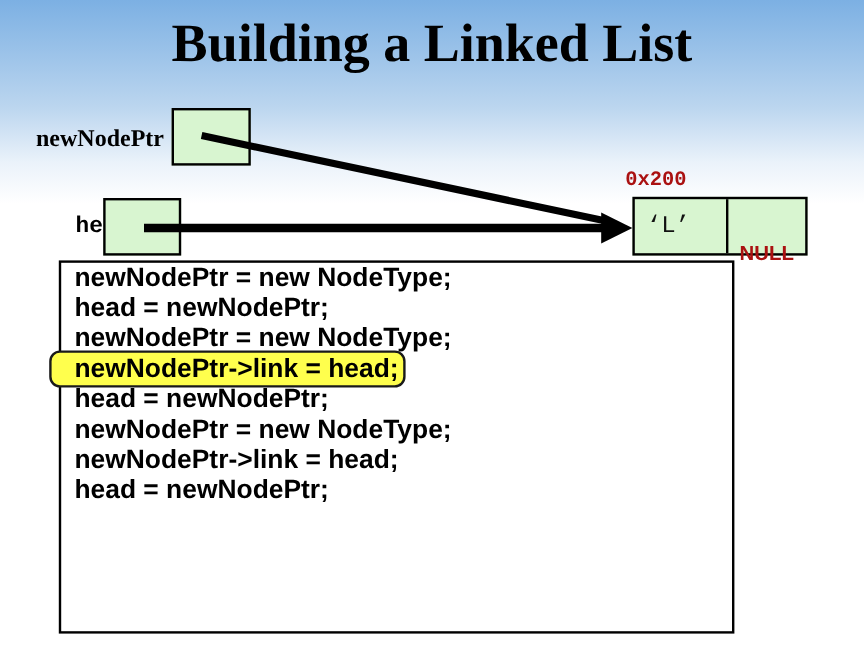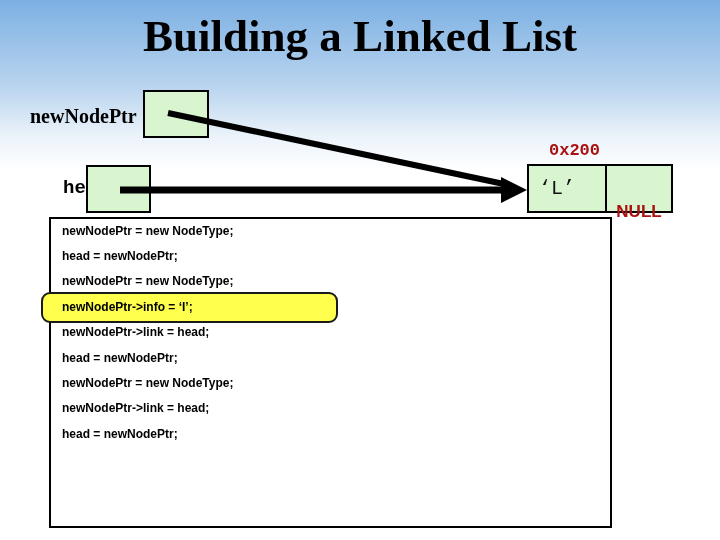--- a/index.html
+++ b/index.html
@@ -26,21 +26,21 @@
   .head-label{
     position:absolute;left:28px;top:177px;
     font-family:"Liberation Mono",monospace;font-weight:bold;font-size:19px;color:#000;margin-left:35px;
   }
   .ptr-box{
     position:absolute;background:var(--node-fill);border:2px solid #000;
   }
   .box-newnode{left:143px;top:90px;width:66px;height:48px;}
   .box-head{left:86px;top:165px;width:65px;height:48px;}
   .addr-label{
-    position:absolute;left:549px;top:141px;
+    position:absolute;left:521px;top:141px;
     font-family:"Liberation Mono",monospace;font-weight:bold;font-size:17px;color:var(--accent-red);
   }
   .node{
     position:absolute;left:527px;top:164px;width:146px;height:49px;
     display:flex;background:var(--node-fill);border:2px solid #000;
   }
   .node-info{
     width:78px;border-right:2px solid #000;display:flex;align-items:center;
     padding-left:10px;font-family:"Liberation Mono",monospace;font-size:20px;color:#111;
   }
@@ -55,21 +55,21 @@
   }
   .code-highlight{
     position:absolute;left:41px;top:292px;width:297px;height:31px;
     background:var(--highlight-fill);border:2px solid #1a1a1a;border-radius:9px;
   }
   .code-lines{
     position:absolute;left:62px;top:218px;width:540px;
   }
   .code-line{
     height:25.4px;display:flex;align-items:center;
-    font-family:"Liberation Sans",sans-serif;font-weight:bold;font-size:12px;color:#000;
+    font-family:"Liberation Sans",sans-serif;font-weight:bold;font-size:22px;color:#000;
     white-space:pre;
   }
 </style>
 </head>
 <body>
 
 <div class="slide">
 
   <div class="title">Building a Linked List</div>
 
@@ -92,21 +92,20 @@
     <polygon points="501,177 527,190 501,203" fill="#000"></polygon>
   </svg>
 
   <div class="code-box"></div>
   <div class="code-highlight"></div>
 
   <div class="code-lines">
     <div class="code-line">newNodePtr = new NodeType;</div>
     <div class="code-line">head = newNodePtr;</div>
     <div class="code-line">newNodePtr = new NodeType;</div>
-    <div class="code-line">newNodePtr-&gt;info = ‘I’;</div>
     <div class="code-line">newNodePtr-&gt;link = head;</div>
     <div class="code-line">head = newNodePtr;</div>
     <div class="code-line">newNodePtr = new NodeType;</div>
     <div class="code-line">newNodePtr-&gt;link = head;</div>
     <div class="code-line">head = newNodePtr;</div>
   </div>
 
 </div>
 
 </body></html>

